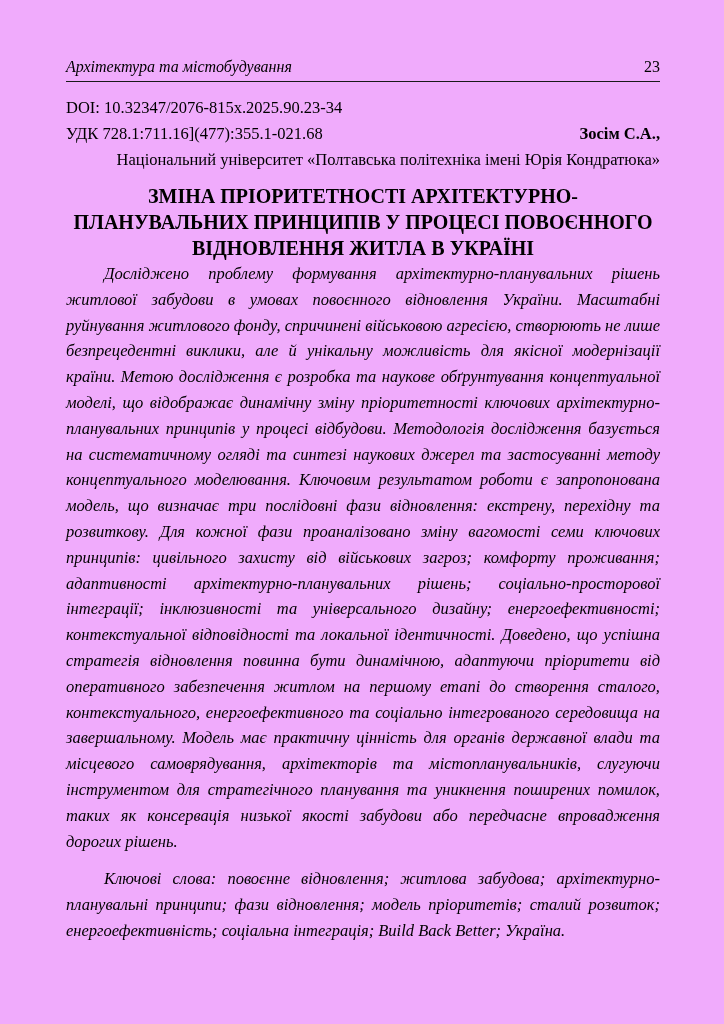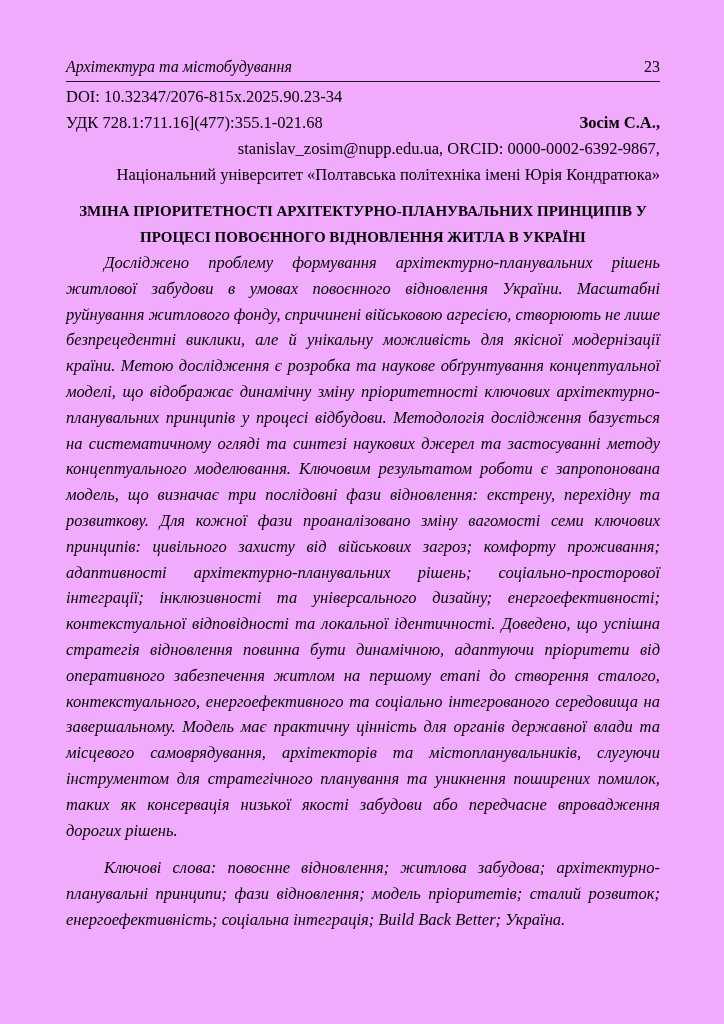--- a/index.html
+++ b/index.html
@@ -23,35 +23,35 @@
     border-bottom: 1.5px solid #1a1a1a;
   }
   .running-head .journal {
     font-style: italic;
   }
   .running-head .pageno {
     font-style: normal;
     margin-top: 8px;
   }
   .meta {
-    margin-top: 2px;
+    margin-top: 13px;
     font-size: 16.5px;
     line-height: 26px;
   }
   .meta .row {
     display: flex;
     justify-content: space-between;
   }
   .meta .author { font-weight: bold; }
   .meta .right { text-align: right; }
   .title {
     margin-top: 10px;
     text-align: center;
     font-weight: bold;
-    font-size: 15px;
+    font-size: 20px;
     line-height: 26px;
     padding: 0 2px;
   }
   .para {
     font-style: italic;
     font-size: 16.5px;
     line-height: 25.8px;
     text-align: justify;
     text-indent: 38px;
   }
@@ -67,21 +67,20 @@
     <span class="journal">Архітектура та містобудування</span>
     <span class="pageno">23</span>
   </div>
 
   <div class="meta">
     <div>DOI: 10.32347/2076-815x.2025.90.23-34</div>
     <div class="row">
       <span>УДК 728.1:711.16](477):355.1-021.68</span>
       <span class="author">Зосім С.А.,</span>
     </div>
-    <div class="right">stanislav_zosim@nupp.edu.ua, ORCID: 0000-0002-6392-9867,</div>
     <div class="right">Національний університет «Полтавська політехніка імені Юрія Кондратюка»</div>
   </div>
 
   <h1 class="title">ЗМІНА ПРІОРИТЕТНОСТІ АРХІТЕКТУРНО-ПЛАНУВАЛЬНИХ ПРИНЦИПІВ У ПРОЦЕСІ ПОВОЄННОГО ВІДНОВЛЕННЯ ЖИТЛА В УКРАЇНІ</h1>
 
   <p class="para abstract">Досліджено проблему формування архітектурно-планувальних рішень житлової забудови в умовах повоєнного відновлення України. Масштабні руйнування житлового фонду, спричинені військовою агресією, створюють не лише безпрецедентні виклики, але й унікальну можливість для якісної модернізації країни. Метою дослідження є розробка та наукове обґрунтування концептуальної моделі, що відображає динамічну зміну пріоритетності ключових архітектурно-планувальних принципів у процесі відбудови. Методологія дослідження базується на систематичному огляді та синтезі наукових джерел та застосуванні методу концептуального моделювання. Ключовим результатом роботи є запропонована модель, що визначає три послідовні фази відновлення: екстрену, перехідну та розвиткову. Для кожної фази проаналізовано зміну вагомості семи ключових принципів: цивільного захисту від військових загроз; комфорту проживання; адаптивності архітектурно-планувальних рішень; соціально-просторової інтеграції; інклюзивності та універсального дизайну; енергоефективності; контекстуальної відповідності та локальної ідентичності. Доведено, що успішна стратегія відновлення повинна бути динамічною, адаптуючи пріоритети від оперативного забезпечення житлом на першому етапі до створення сталого, контекстуального, енергоефективного та соціально інтегрованого середовища на завершальному. Модель має практичну цінність для органів державної влади та місцевого самоврядування, архітекторів та містопланувальників, слугуючи інструментом для стратегічного планування та уникнення поширених помилок, таких як консервація низької якості забудови або передчасне впровадження дорогих рішень.</p>
 
   <p class="para keywords"><span>Ключові слова:</span><span> повоєнне відновлення; житлова забудова; архітектурно-планувальні принципи; фази відновлення; модель пріоритетів; сталий розвиток; енергоефективність; соціальна інтеграція; Build Back Better; Україна.</span></p>
 
 </div>

